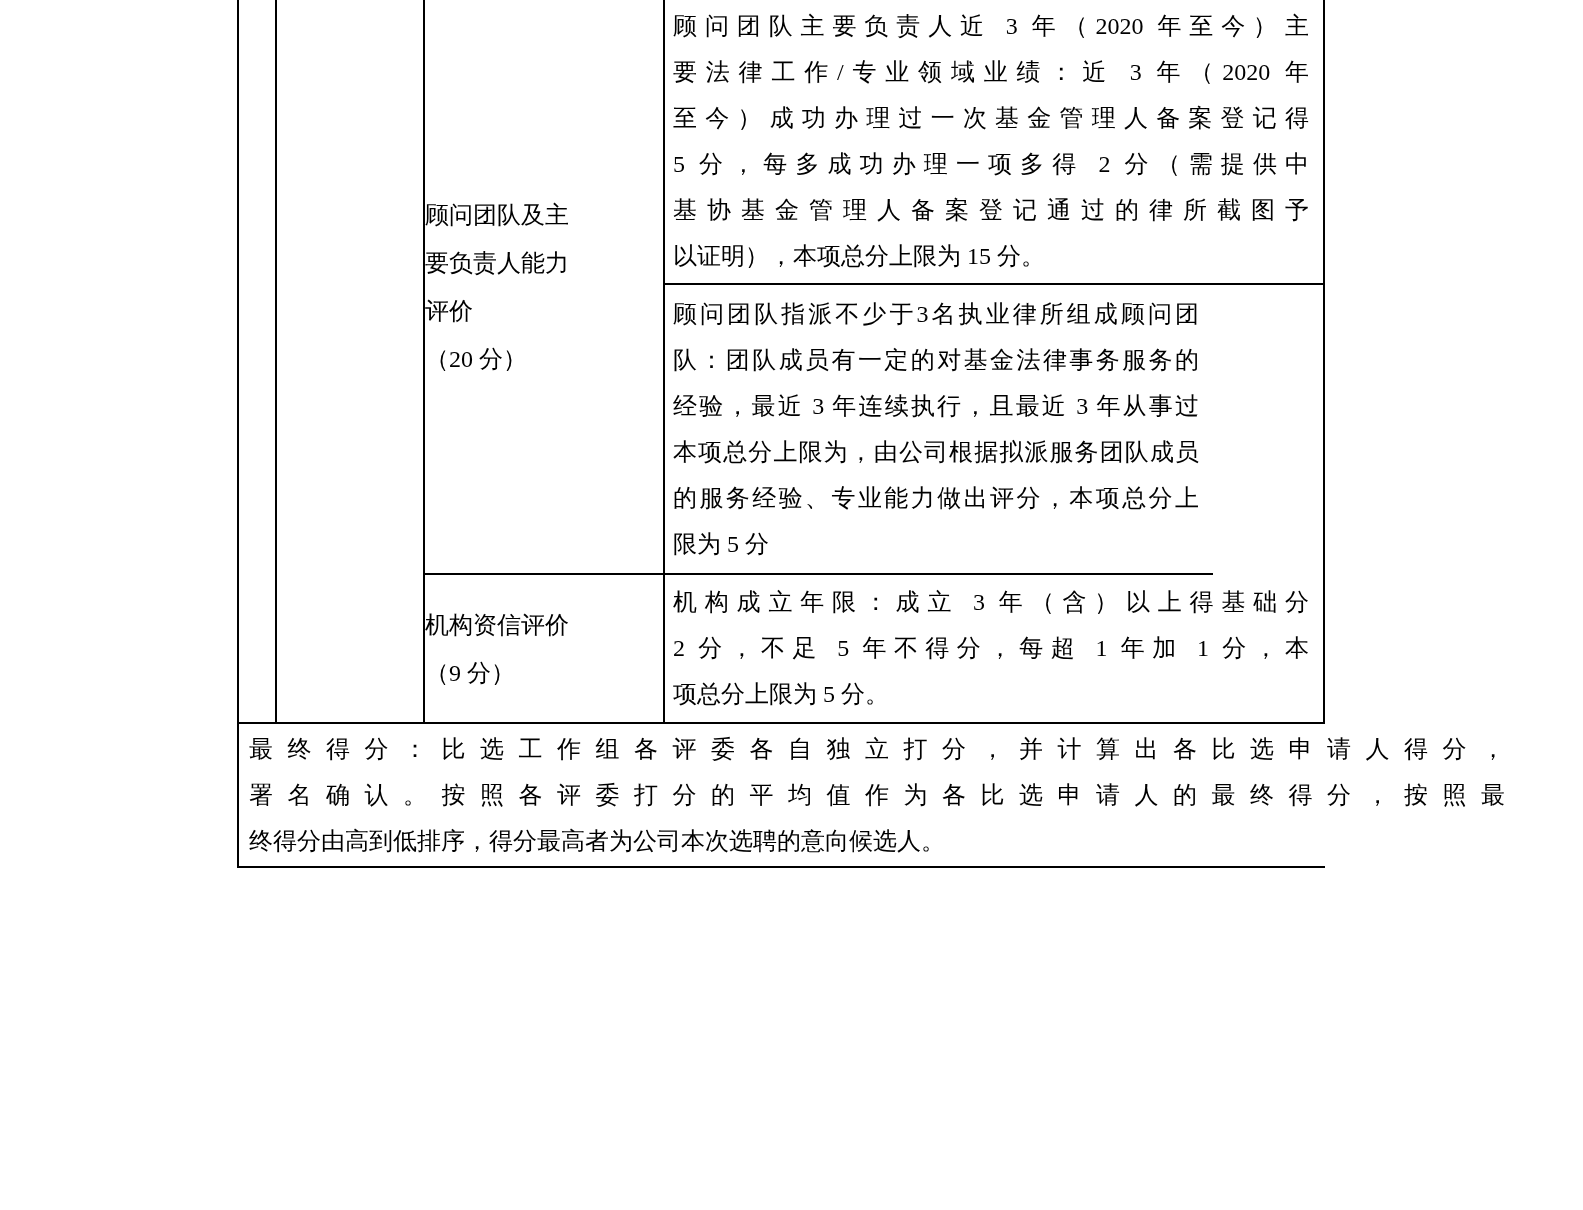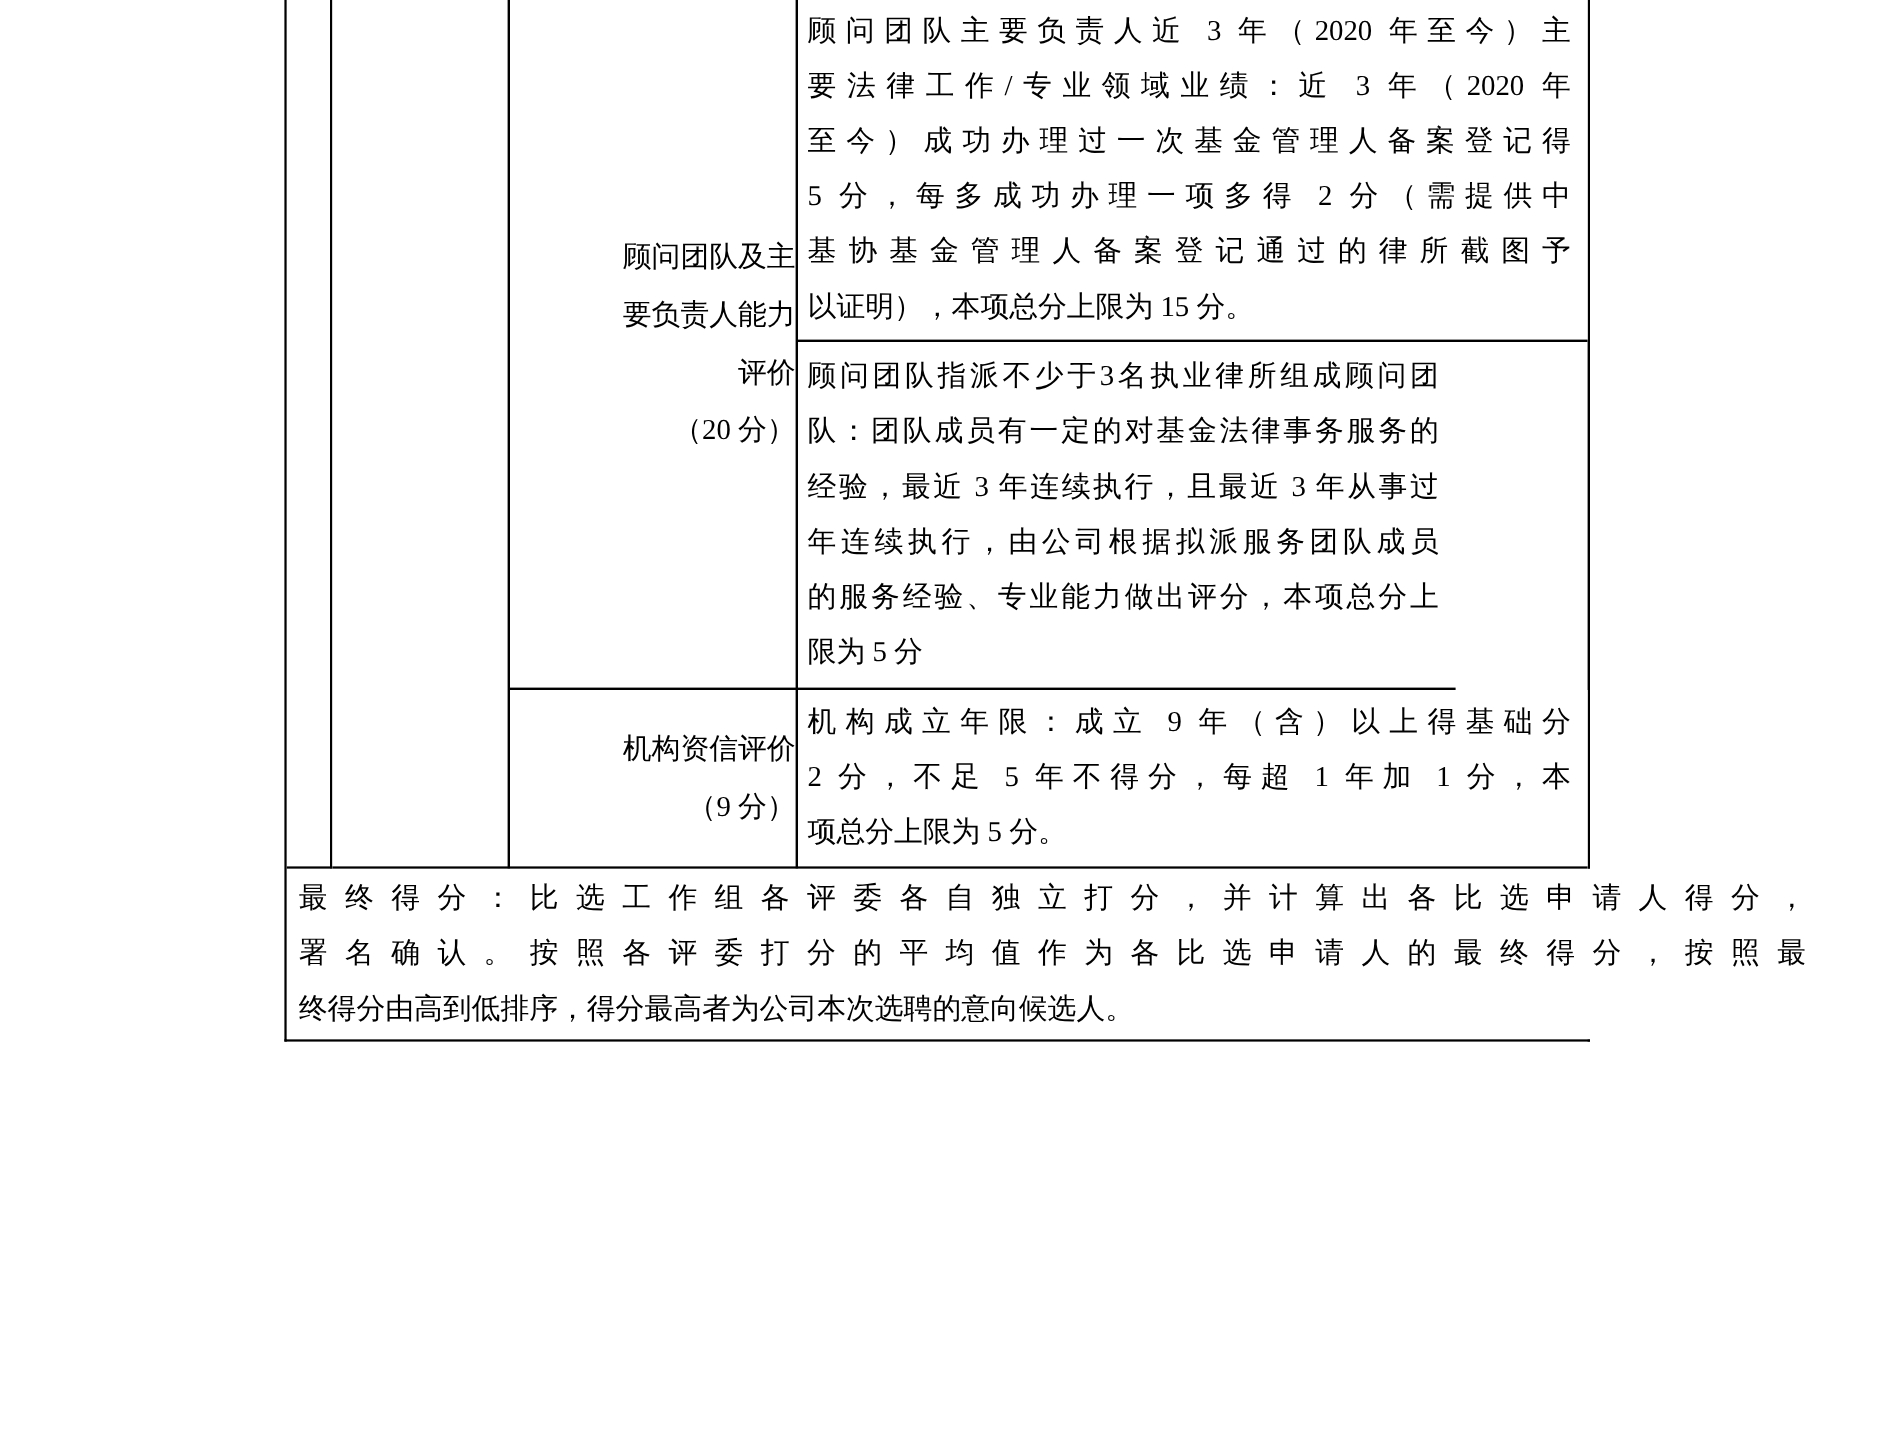--- a/index.html
+++ b/index.html
@@ -37,21 +37,21 @@
     text-align-last:justify;
   }
   .last{
     text-align:left;
     text-align-last:left;
   }
   .category{
     display:flex;
     flex-direction:column;
     justify-content:center;
-    text-align:right;
+    text-align:left;
   }
   .category .tline{line-height:48px;}
   .content{padding-right:14px;padding-left:8px;}
   .footer-cell{padding-left:10px;padding-right:14px;padding-top:2px;}
 </style>
 </head>
 <body>
 
 <div class="page">
   <div class="score-table">
@@ -78,27 +78,27 @@
       <div class="tline j">至今）成功办理过一次基金管理人备案登记得</div>
       <div class="tline j">5 分，每多成功办理一项多得 2 分（需提供中</div>
       <div class="tline j">基协基金管理人备案登记通过的律所截图予</div>
       <div class="tline last">以证明），本项总分上限为 15 分。</div>
     </div>
 
     <div class="cell bb content" style="left:426px;top:285px;width:548px;height:290px;padding-top:6px;">
       <div class="tline j">顾问团队指派不少于3名执业律所组成顾问团</div>
       <div class="tline j">队：团队成员有一定的对基金法律事务服务的</div>
       <div class="tline j">经验，最近 3 年连续执行，且最近 3 年从事过</div>
-      <div class="tline j">年连续执行，由公司根据拟派服务团队成员</div>
+      <div class="tline j">本项总分上限为，由公司根据拟派服务团队成员</div>
       <div class="tline j">的服务经验、专业能力做出评分，本项总分上</div>
       <div class="tline last">限为 5 分</div>
     </div>
 
     <div class="cell bb content" style="left:426px;top:575px;width:658px;height:149px;padding-top:4px;">
-      <div class="tline j">机构成立年限：成立 9 年（含）以上得基础分</div>
+      <div class="tline j">机构成立年限：成立 3 年（含）以上得基础分</div>
       <div class="tline j">2 分，不足 5 年不得分，每超 1 年加 1 分，本</div>
       <div class="tline last">项总分上限为 5 分。</div>
     </div>
 
     <div class="cell footer-cell" style="left:0;top:724px;width:1280px;height:142px;">
       <div class="tline j">最终得分：比选工作组各评委各自独立打分，并计算出各比选申请人得分，</div>
       <div class="tline j">署名确认。按照各评委打分的平均值作为各比选申请人的最终得分，按照最</div>
       <div class="tline last">终得分由高到低排序，得分最高者为公司本次选聘的意向候选人。</div>
     </div>
 

